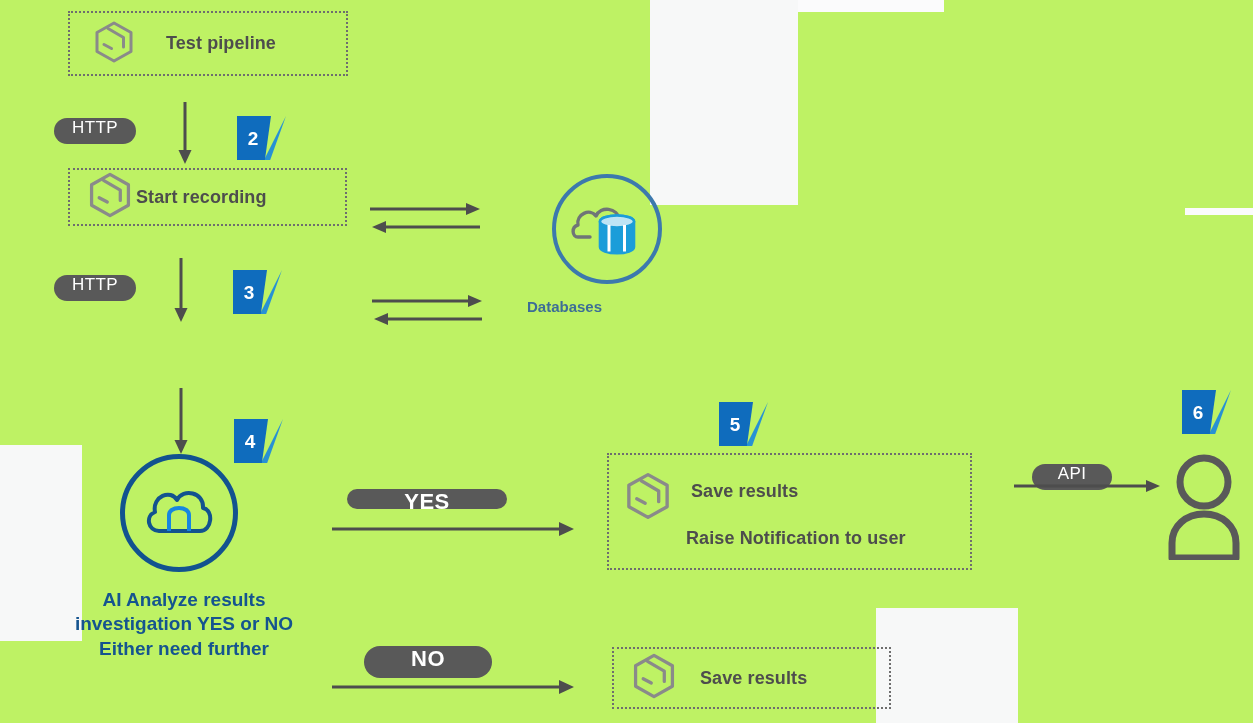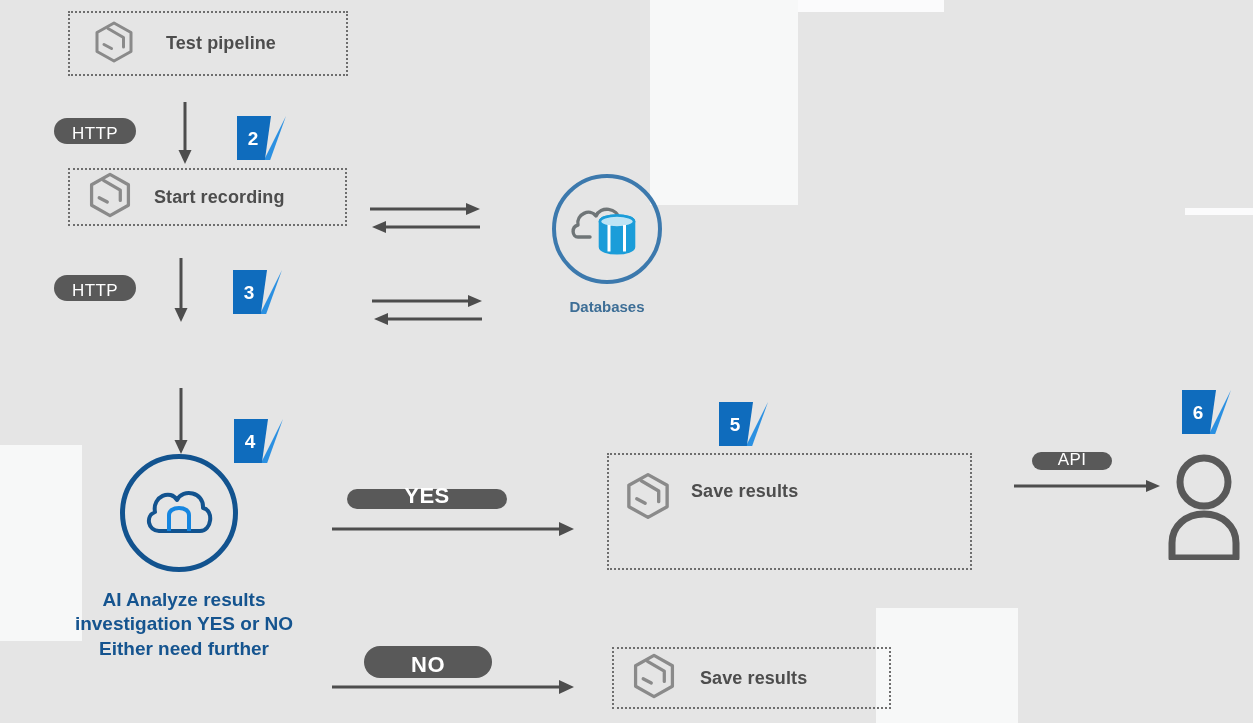--- a/index.html
+++ b/index.html
@@ -7,21 +7,21 @@
     padding: 0;
     background: #ffffff;
   }
   body {
     font-family: "Liberation Sans", sans-serif;
   }
   #canvas {
     position: relative;
     width: 1253px;
     height: 723px;
-    background: #e5e5e5;
+    background: #bef264;
     overflow: hidden;
   }
   .abs { position: absolute; }
 
   
   .bg-panel {
     background: #f7f8f8;
   }
   .bg-panel-faint {
     background: #fbfbfc;
@@ -44,21 +44,21 @@
   }
 
   .hexicon { flex: 0 0 auto; }
 
   
   .pill {
     background: #595959;
     color: #ffffff;
     border-radius: 999px;
     display: flex;
-    align-items: flex-end;
+    align-items: flex-start;
     justify-content: center;
     font-size: 17px;
     font-weight: normal;
     letter-spacing: 0.4px;
   }
   .pill.big {
     font-size: 22px;
     font-weight: bold;
     letter-spacing: 0.5px;
   }
@@ -106,21 +106,20 @@
   .circle-db {
     border: 4px solid #3c79ad;
   }
   .circle-ai {
     border: 5px solid #12538f;
   }
   .caption {
     font-size: 15px;
     font-weight: bold;
     color: #3d6e96;
-    text-align: center;
     white-space: nowrap;
   }
   .caption-ai {
     font-size: 19px;
     font-weight: bold;
     color: #15548f;
     text-align: center;
     line-height: 1.28;
   }
 </style>
@@ -163,21 +162,21 @@
   </div>
 
   <div class="abs proc-box" style="left:68px; top:168px; width:279px; height:58px;">
     <span class="hexicon" style="margin-left:14px;">
       <svg width="52" height="52" viewBox="0 0 48 48" aria-hidden="true">
         <path d="M24 5 L41 14.5 L41 33.5 L24 43 L7 33.5 L7 14.5 Z" fill="none" stroke="#8a8a8a" stroke-width="3" stroke-linejoin="round"></path>
         <path d="M18 10.5 L33.5 19.5 L33.5 29" fill="none" stroke="#8a8a8a" stroke-width="3" stroke-linecap="round" stroke-linejoin="round"></path>
         <path d="M14 26.5 L21.5 30.5" fill="none" stroke="#8a8a8a" stroke-width="3" stroke-linecap="round"></path>
       </svg>
     </span>
-    <span class="proc-label" style="margin-left:18px;">Start recording</span>
+    <span class="proc-label" style="">Start recording</span>
   </div>
 
   <svg class="abs" style="left:370px; top:198px;" width="112" height="40" viewBox="0 0 112 40">
     <line x1="0" y1="11" x2="100" y2="11" stroke="#4d4d4d" stroke-width="3"></line>
     <path d="M110 11 L96 5 L96 17 Z" fill="#4d4d4d"></path>
     <line x1="12" y1="29" x2="110" y2="29" stroke="#4d4d4d" stroke-width="3"></line>
     <path d="M2 29 L16 23 L16 35 Z" fill="#4d4d4d"></path>
   </svg>
 
   <div class="abs pill" style="left:54px; top:275px; width:82px; height:26px;">
@@ -268,24 +267,25 @@
   <div class="abs proc-box" style="left:607px; top:453px; width:365px; height:117px; align-items:flex-start;">
     <span class="hexicon" style="margin-left:12px; margin-top:14px;">
       <svg width="54" height="54" viewBox="0 0 48 48" aria-hidden="true">
         <path d="M24 5 L41 14.5 L41 33.5 L24 43 L7 33.5 L7 14.5 Z" fill="none" stroke="#8a8a8a" stroke-width="3" stroke-linejoin="round"></path>
         <path d="M18 10.5 L33.5 19.5 L33.5 29" fill="none" stroke="#8a8a8a" stroke-width="3" stroke-linecap="round" stroke-linejoin="round"></path>
         <path d="M14 26.5 L21.5 30.5" fill="none" stroke="#8a8a8a" stroke-width="3" stroke-linecap="round"></path>
       </svg>
     </span>
     <div style="margin-left:16px; margin-top:26px;">
       <div class="proc-label">Save results</div>
-    </div>
-  </div>
-
-  <div class="abs pill" style="left:1032px; top:452px; width:80px; height:18px;">
+      <div class="proc-label" style="margin-top:26px; margin-left:-5px;">Raise Notification to user</div>
+    </div>
+  </div>
+
+  <div class="abs pill" style="left:1032px; top:464px; width:80px; height:26px;">
     <span>API</span>
   </div>
 
   <svg class="abs" style="left:1012px; top:474px;" width="152" height="24" viewBox="0 0 152 24">
     <line x1="2" y1="12" x2="136" y2="12" stroke="#4d4d4d" stroke-width="3"></line>
     <path d="M148 12 L134 6 L134 18 Z" fill="#4d4d4d"></path>
   </svg>
 
   <div class="badge" style="left:1182px; top:390px;">
     <div class="tri"></div>

